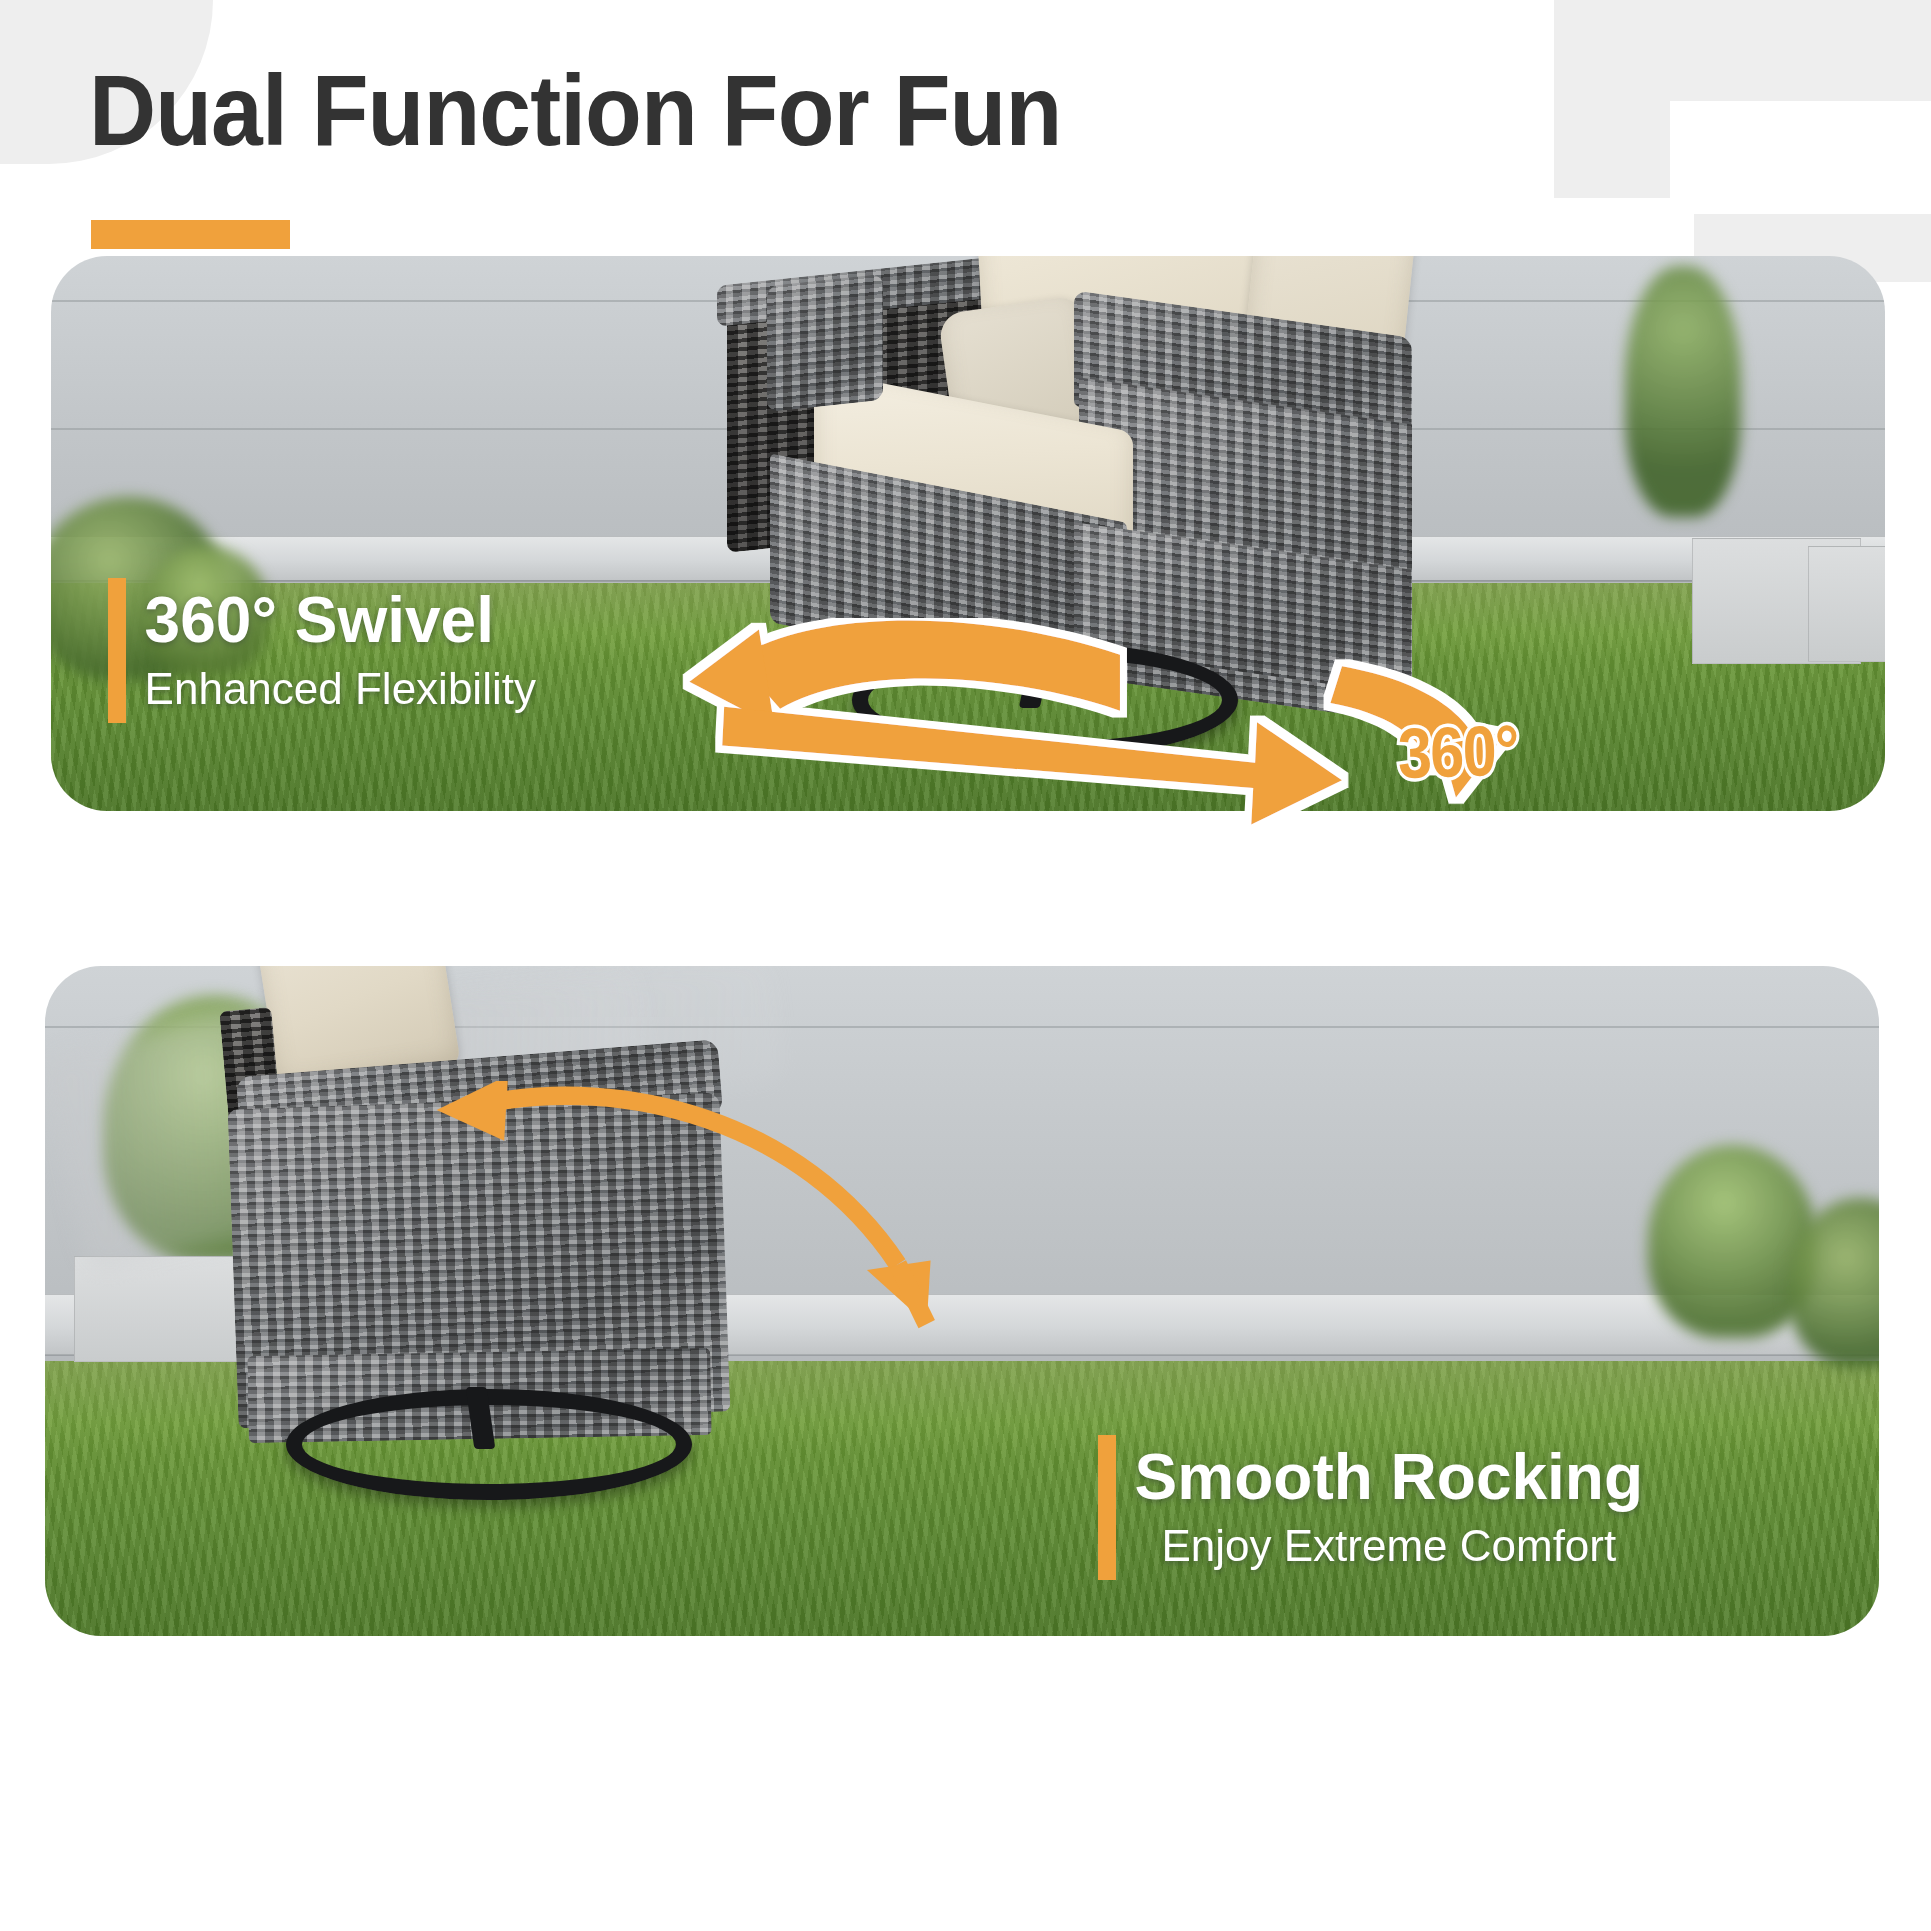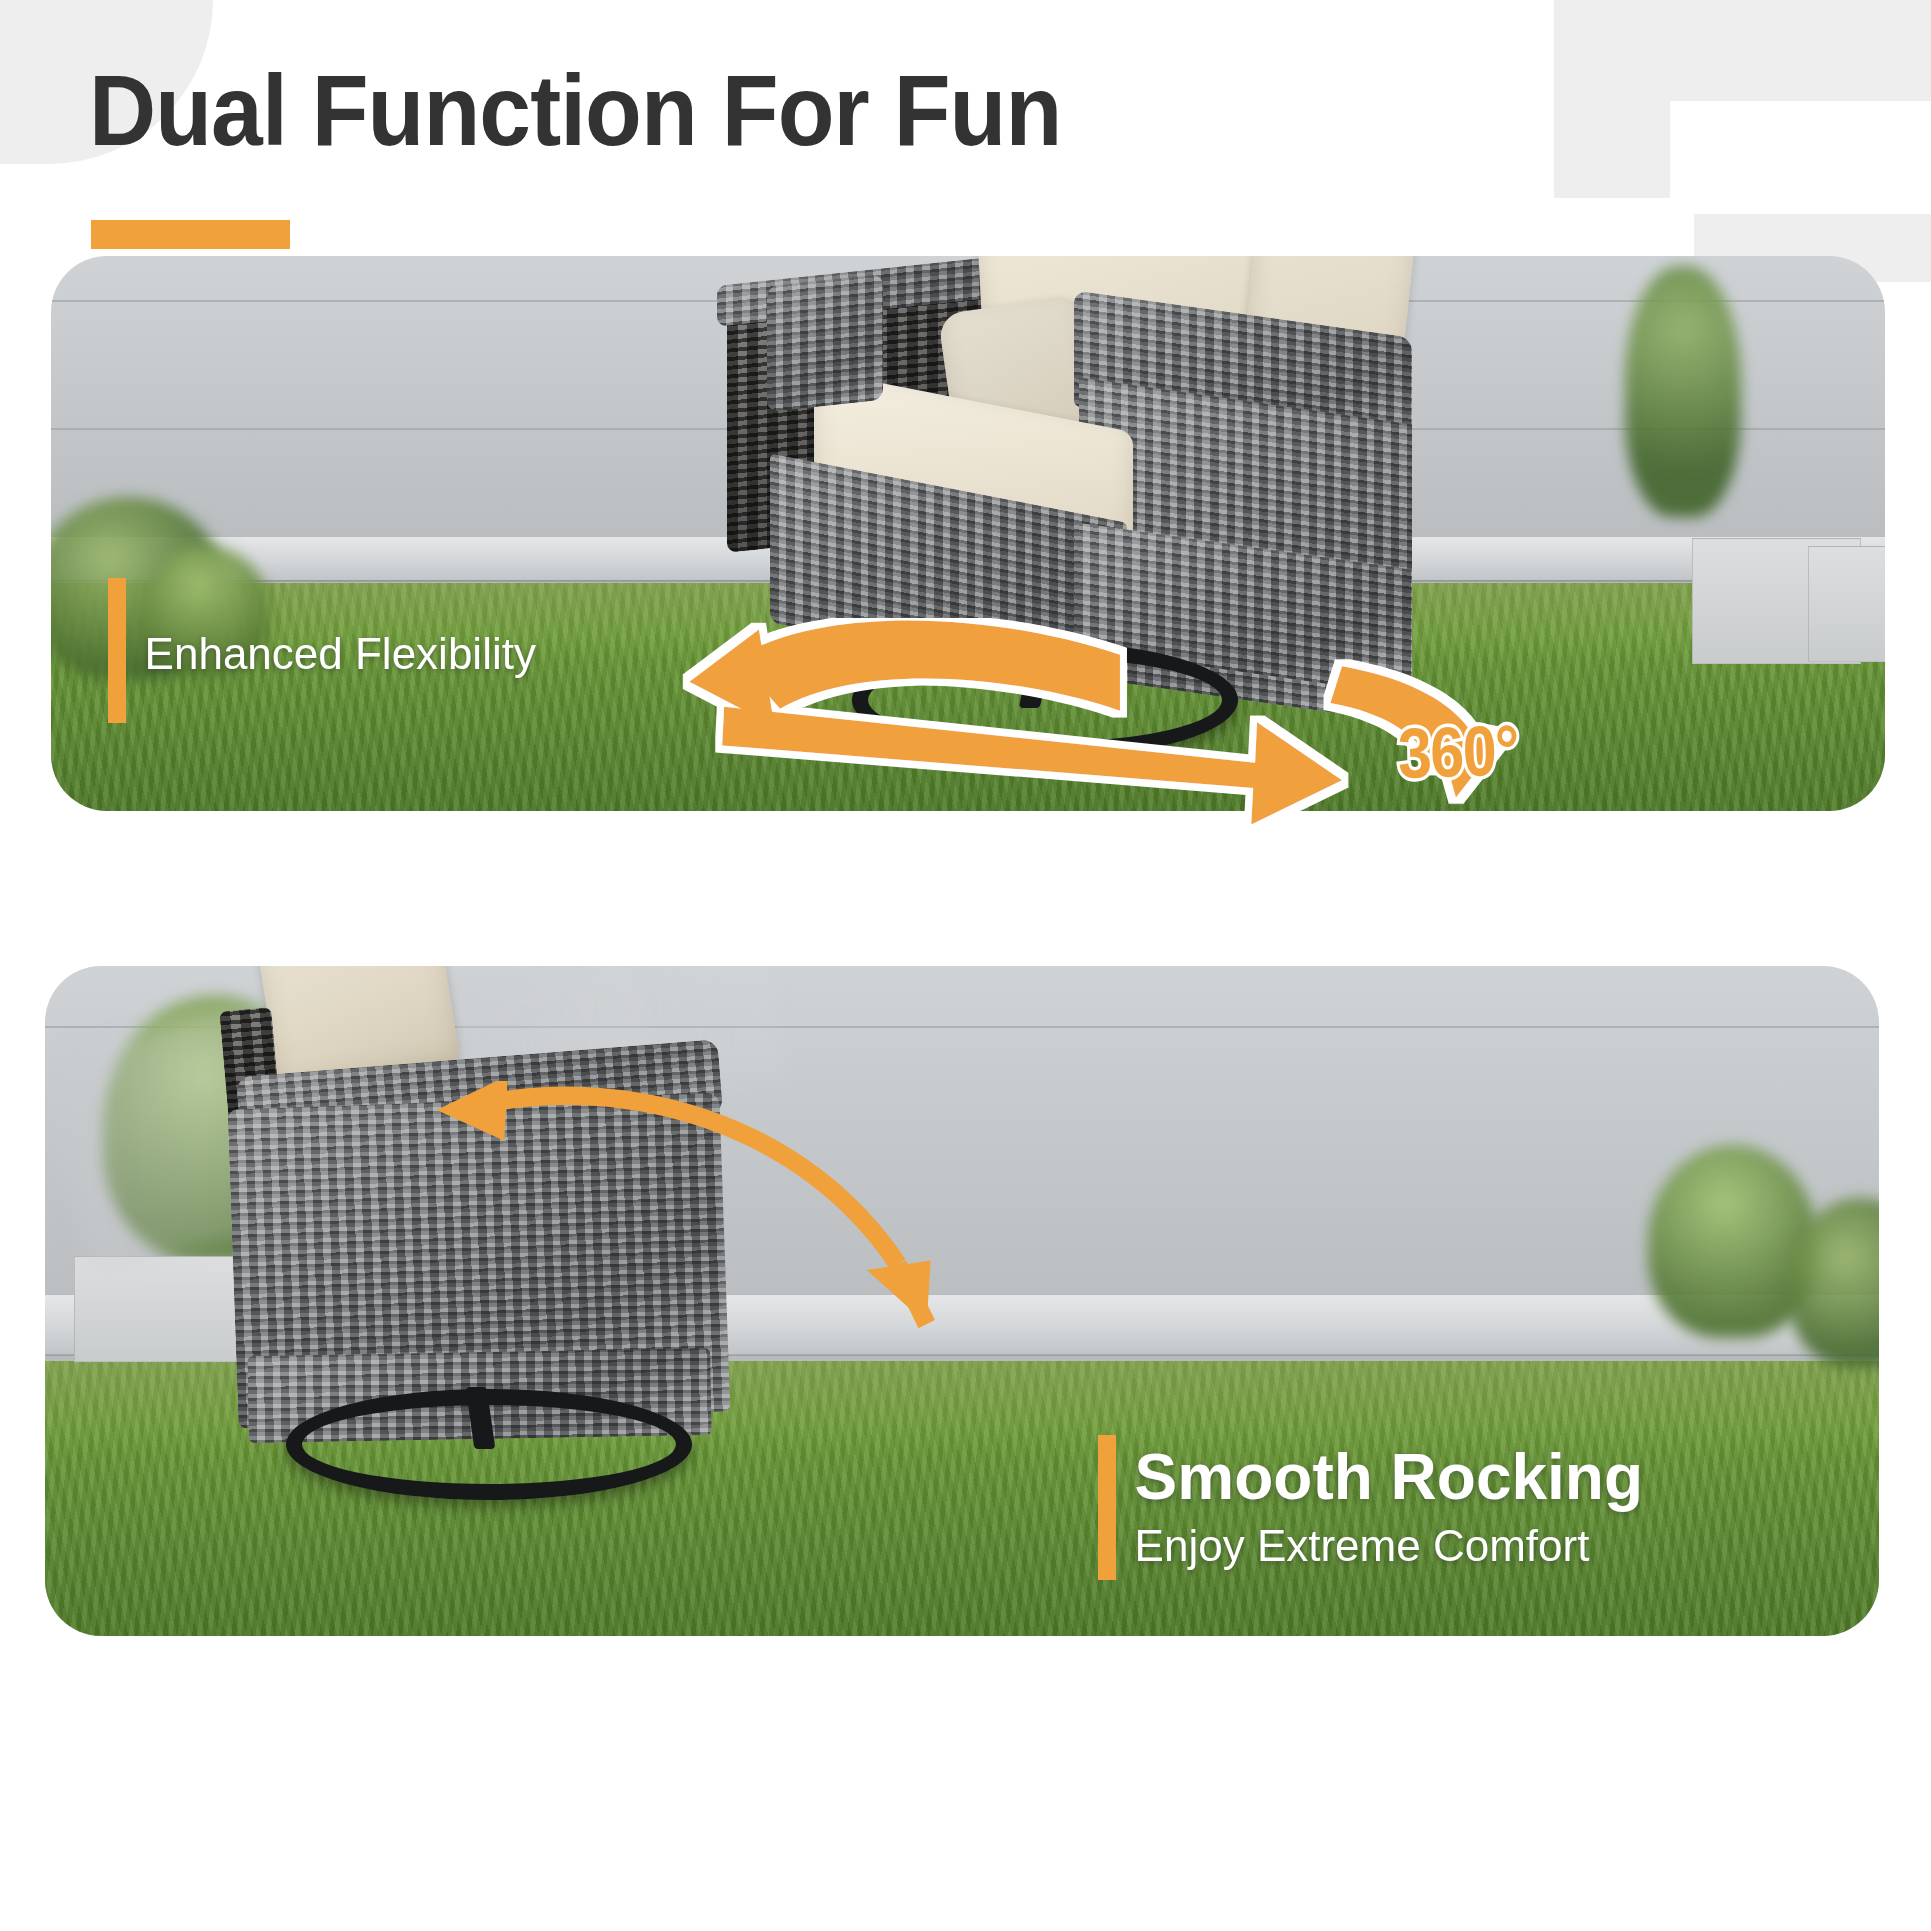--- a/index.html
+++ b/index.html
@@ -114,20 +114,21 @@
   .callout-bar { width:18.3px; background:#f0a13c; flex:0 0 18.3px; }
   .callout-text { padding-left:18.3px; display:flex; flex-direction:column; justify-content:center; }
   .callout-head {
     font-size:64px; font-weight:bold; color:#ffffff; line-height:1.08;
     white-space:nowrap; text-shadow:0 1.9px 6.8px rgba(40,45,50,.42);
   }
   .callout-sub {
     font-size:44px; font-weight:normal; color:#ffffff; line-height:1.18;
     white-space:nowrap; text-shadow:0 1.9px 5.8px rgba(40,45,50,.42);
     margin-top:7px;
+    text-align:center;
   }
 
   
   .badge360 {
     position:absolute; z-index:6;
     left:1398px; top:718px;
     font-size:71px; font-weight:bold; color:#f0a13c;
     letter-spacing:-1.9px; line-height:1;
     transform:scaleX(0.86) rotate(-1.5deg); transform-origin:left center;
     -webkit-text-stroke:6.8px #ffffff;
@@ -200,20 +201,21 @@
     <div class="chair1 wicker" style="left:719px; top:232px; width:357px; height:169px; border-radius:5.8px 5.8px 9.7px 9.7px; transform:skewY(11deg);"></div>
     <div class="chair1 wicker" style="left:1023px; top:290px; width:338px; height:126px; transform:skewY(8deg);"></div>
 
     <div class="swivel-base" style="left:801px; top:386px; width:386px; height:116px;"></div>
     <div style="position:absolute; left:975px; top:384px; width:21px; height:68px; background:#17181a; transform:skewX(-12deg); border-radius:3.9px;"></div>
   </div>
 
   <div class="callout" style="left:57px; top:322px; height:145px; position:absolute;">
     <div class="callout-bar"></div>
     <div class="callout-text">
+      <div class="callout-head">360° Swivel</div>
       <div class="callout-sub">Enhanced Flexibility</div>
     </div>
   </div>
 </div>
 
 <svg class="ovl ovl-swivel" viewBox="0 0 880 260">
   <defs>
     <filter id="wstroke" x="-20%" y="-20%" width="140%" height="140%">
       <feMorphology in="SourceAlpha" operator="dilate" radius="7" result="fat"></feMorphology>
       <feFlood flood-color="#ffffff" result="wht"></feFlood>

